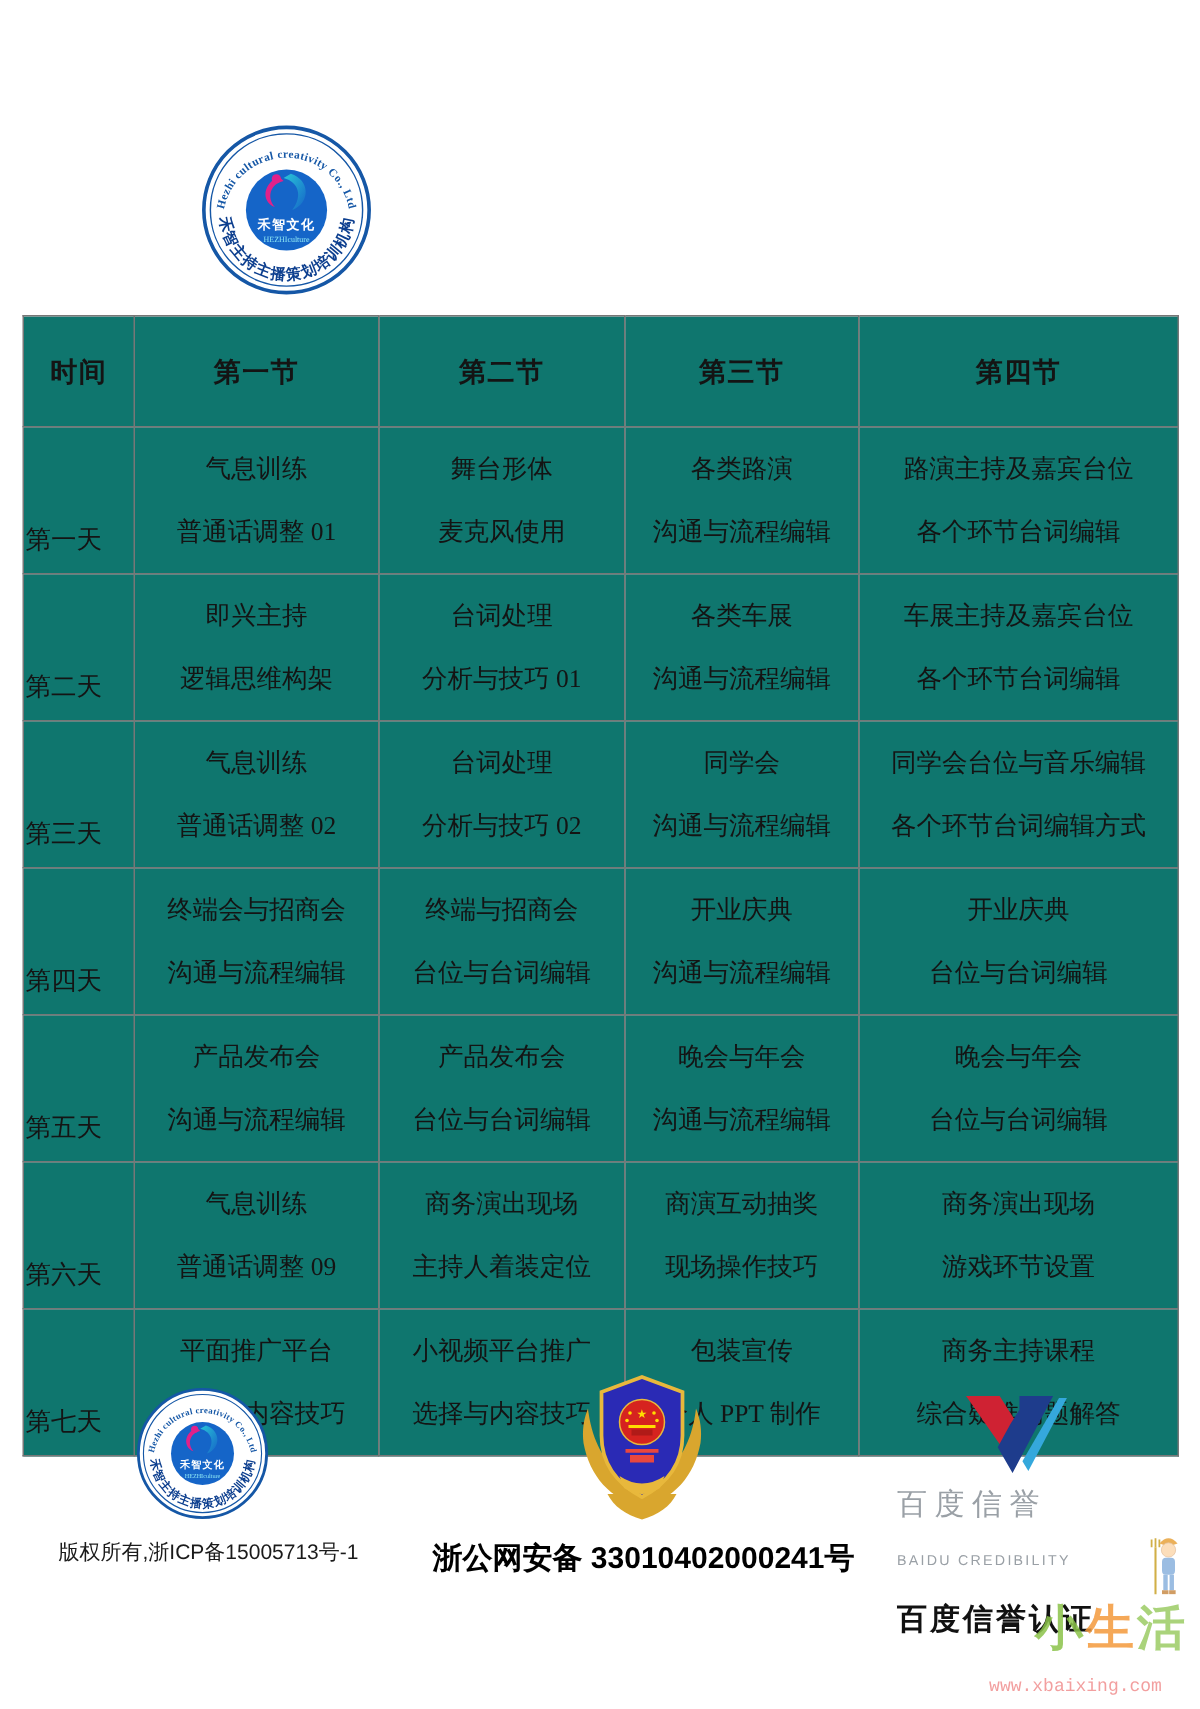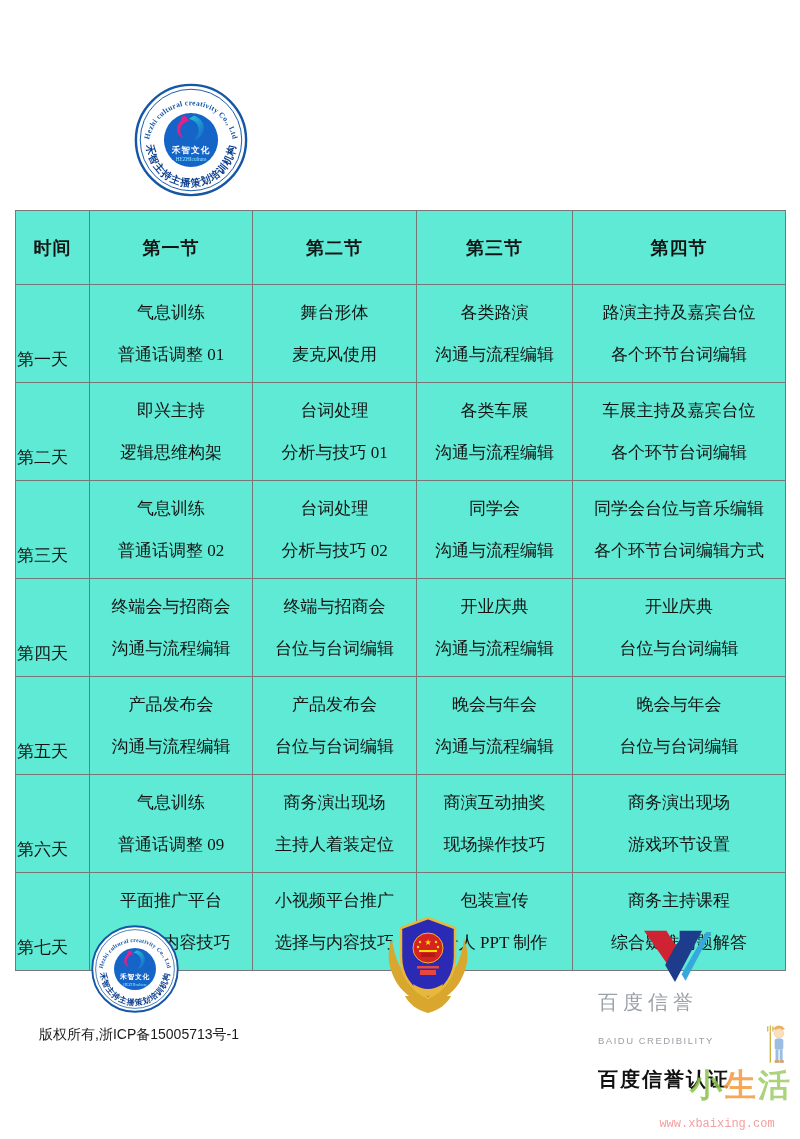--- a/index.html
+++ b/index.html
@@ -10,21 +10,21 @@
   .logo-header{position:absolute;left:133px;top:82px;width:116px;height:116px;}
   .logo-footer{position:absolute;left:90px;top:924px;width:90px;height:90px;}
   .page-title{position:absolute;left:66px;right:0;top:122px;margin:0;text-align:center;
               font-family:"Liberation Sans","DejaVu Sans",sans-serif;
               font-size:28px;font-weight:700;color:#000;letter-spacing:2px;}
 
   
   table.schedule{position:absolute;left:15px;top:210px;width:770px;
                  border-collapse:collapse;table-layout:fixed;
                  font-size:17px;color:#141414;}
-  table.schedule th,table.schedule td{border:1px solid #777;background:#5eead4;}
+  table.schedule th,table.schedule td{border:1px solid #777;background:#0f766e;}
   table.schedule thead th{height:71px;font-weight:600;font-size:18px;
                           text-align:center;vertical-align:middle;letter-spacing:1px;}
   table.schedule tbody th.day{height:85px;font-weight:400;font-size:17px;
                               text-align:left;vertical-align:bottom;padding-bottom:11px;}
   table.schedule tbody td{height:85px;text-align:center;vertical-align:middle;padding:0;}
   table.schedule td .line{height:42px;line-height:42px;white-space:nowrap;overflow:hidden;}
 
   
   .copyright{position:absolute;left:6px;top:1026px;width:266px;text-align:center;
              font-family:"Liberation Sans","DejaVu Sans",sans-serif;
@@ -279,20 +279,21 @@
       <circle cx="35" cy="35" r="1.2" fill="#ffde00"></circle>
         <circle cx="55" cy="35" r="1.2" fill="#ffde00"></circle>
       <rect x="36" y="38" width="18" height="2" fill="#ffde00"></rect>
       <rect x="38" y="41" width="14" height="4" fill="#b01b18"></rect>
 
       <rect x="34" y="54" width="22" height="2.5" fill="#e8473f"></rect>
       <rect x="37" y="58" width="16" height="5" fill="#e8473f"></rect>
       <path d="M30,72 Q45,82 60,72 L57,80 Q45,88 33,80 Z" fill="#e8b83c"></path>
     </svg>
   </div>
+  <div class="police-text">浙公网安备 33010402000241号</div>
 
   <div class="baidu">
     <svg class="v-logo" viewBox="0 0 112 88">
       <path d="M6,4 L40,4 L59,34 L45,60 Z" fill="#cf2233"></path>
       <path d="M60,4 L94,4 L53,82 L38,56 L51,32 L60,18 Z" fill="#1e3c8c"></path>
       <path d="M100,6 L108,6 L69,80 L63,70 Z" fill="#35a8dc"></path>
     </svg>
     <div class="baidu-cn">百度信誉</div>
     <div class="baidu-en">BAIDU CREDIBILITY</div>
     <div class="baidu-cert">百度信誉认证</div>

